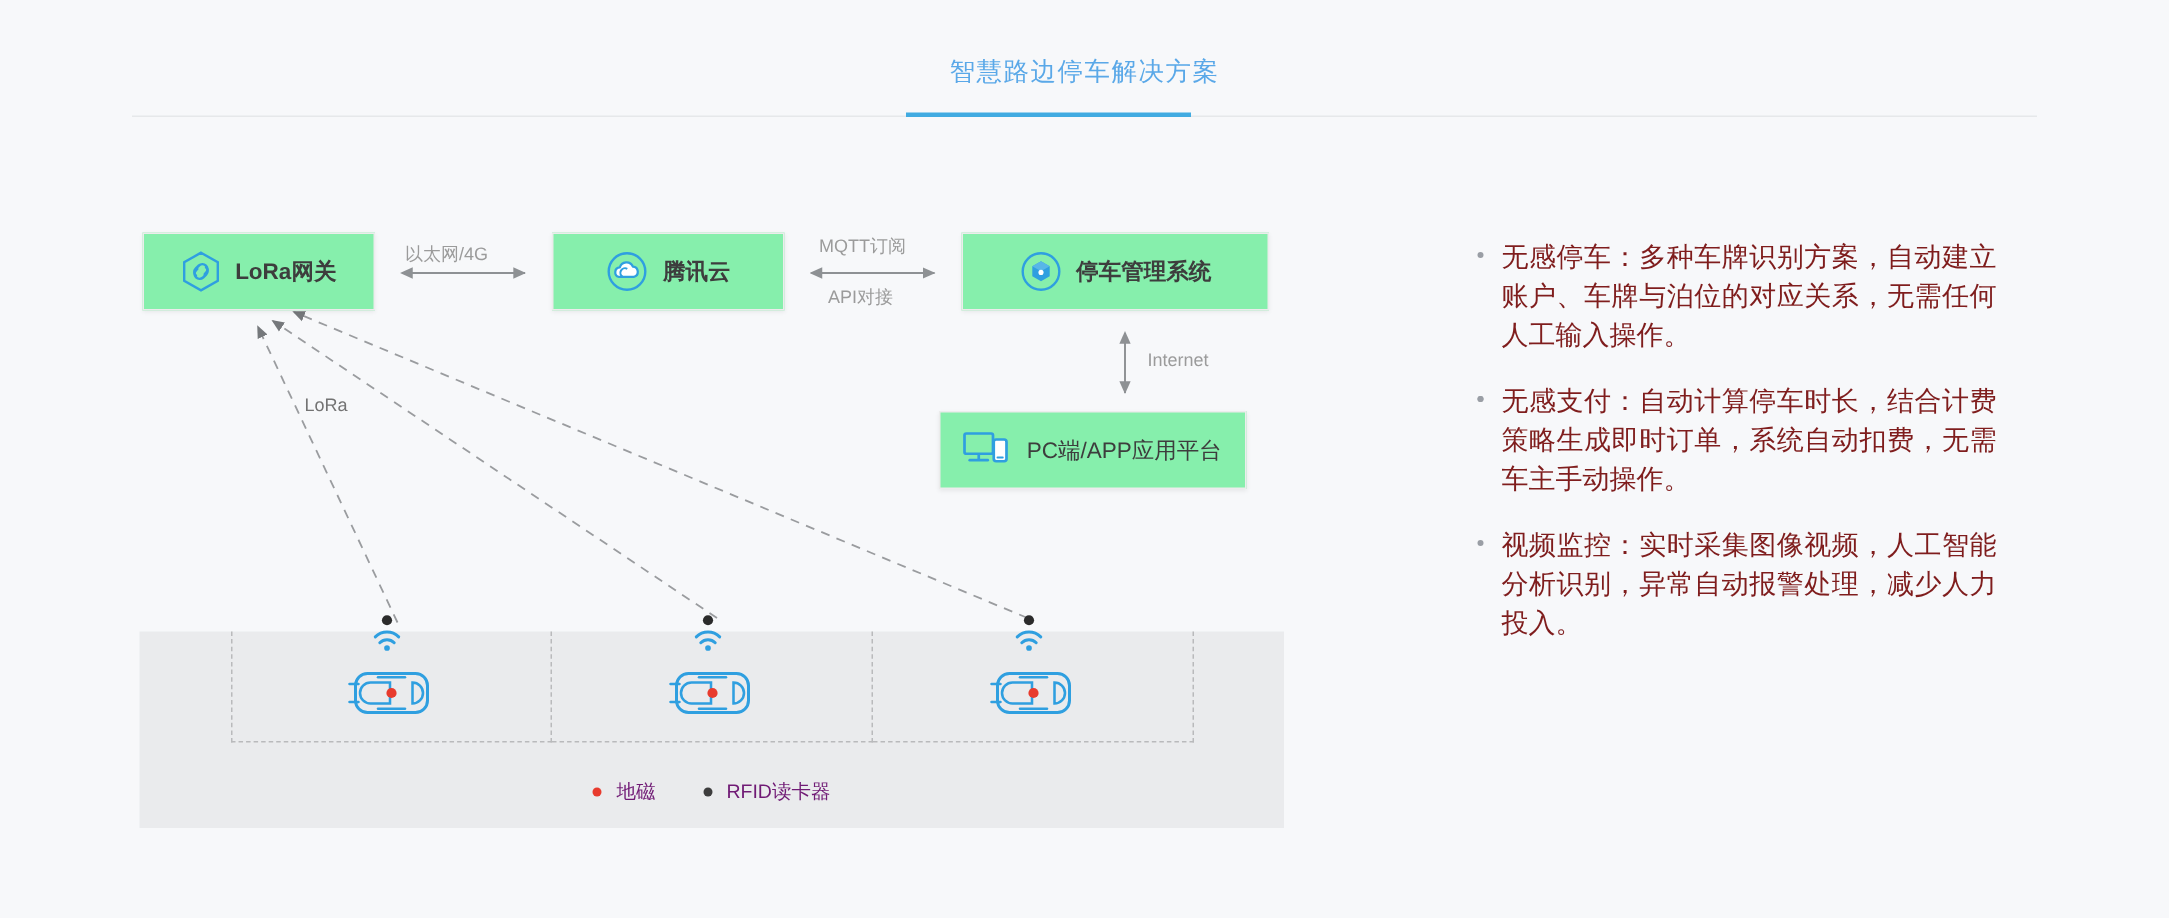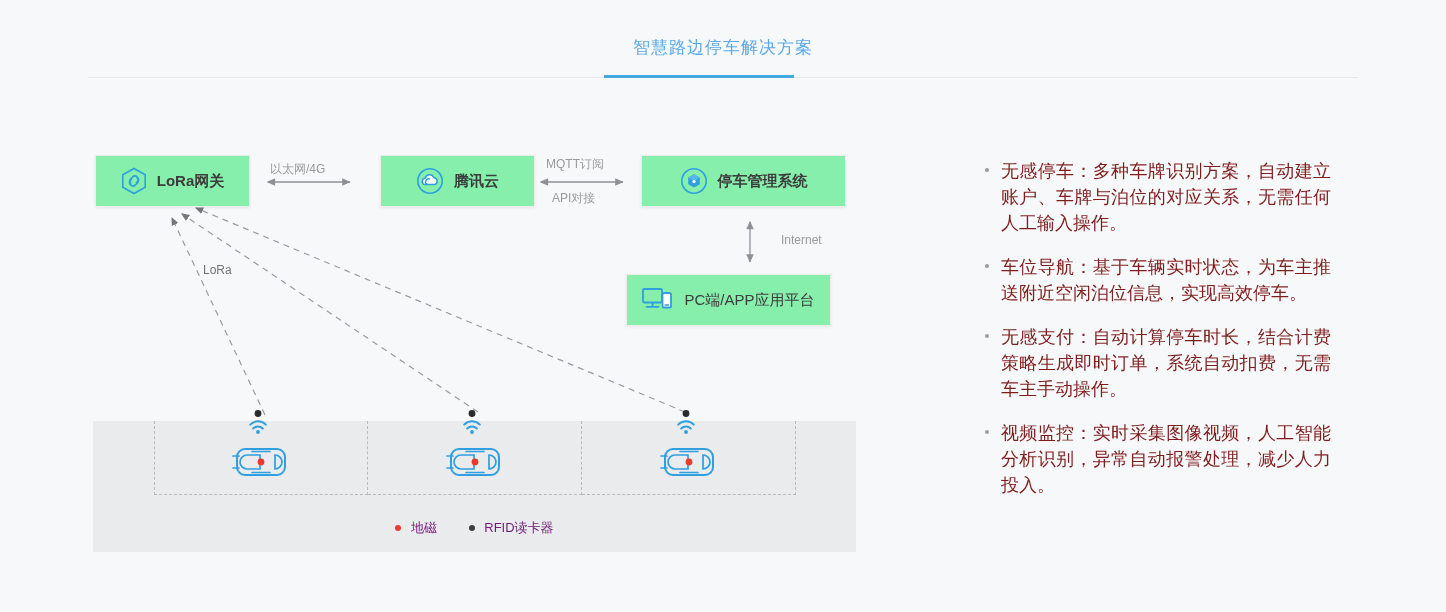--- a/index.html
+++ b/index.html
@@ -38,31 +38,31 @@
     display:flex;align-items:center;justify-content:center;
     box-sizing:border-box;
   }
   .node .label{
     font-size:15px;color:#3d3d3d;font-weight:bold;margin-left:10px;white-space:nowrap;
   }
   .node .label.thin{font-weight:normal;}
   .icon{display:inline-block;line-height:0;}
   
   #node-lora{left:95px;top:155px;width:155px;height:52px;}
-  #node-cloud{left:380px;top:155px;width:155px;height:52px;}
+  #node-cloud{left:368px;top:155px;width:155px;height:52px;}
   #node-pms{left:641px;top:155px;width:205px;height:52px;}
   #node-app{left:626px;top:274px;width:205px;height:52px;}
   
   .conn-label{
     position:absolute;font-size:12px;color:#9b9b9b;white-space:nowrap;
   }
   #lbl-eth{left:270px;top:161px;}
   #lbl-mqtt{left:546px;top:156px;}
   #lbl-api{left:552px;top:190px;}
-  #lbl-internet{left:781px;top:233px;}
+  #lbl-internet{left:765px;top:233px;}
   #lbl-lora{left:203px;top:263px;font-size:12px;color:#737373;}
   
   .lot{
     position:absolute;left:93px;top:421px;width:763px;height:131px;
     background:#eaebed;
   }
   .bay{
     position:absolute;top:0;width:214px;height:74px;
     border-left:1px dashed #b9babc;
     border-right:1px dashed #b9babc;
@@ -292,21 +292,20 @@
   </div>
 </div>
 
 <div class="features">
   <div class="feature">
     <span class="bullet"></span>
     <span>无感停车：多种车牌识别方案，自动建立账户、车牌与泊位的对应关系，无需任何人工输入操作。</span>
   </div>
   <div class="feature">
     <span class="bullet"></span>
-    <span>车位导航：基于车辆实时状态，为车主推送附近空闲泊位信息，实现高效停车。</span>
   </div>
   <div class="feature">
     <span class="bullet"></span>
     <span>无感支付：自动计算停车时长，结合计费策略生成即时订单，系统自动扣费，无需车主手动操作。</span>
   </div>
   <div class="feature">
     <span class="bullet"></span>
     <span>视频监控：实时采集图像视频，人工智能分析识别，异常自动报警处理，减少人力投入。</span>
   </div>
 </div>

